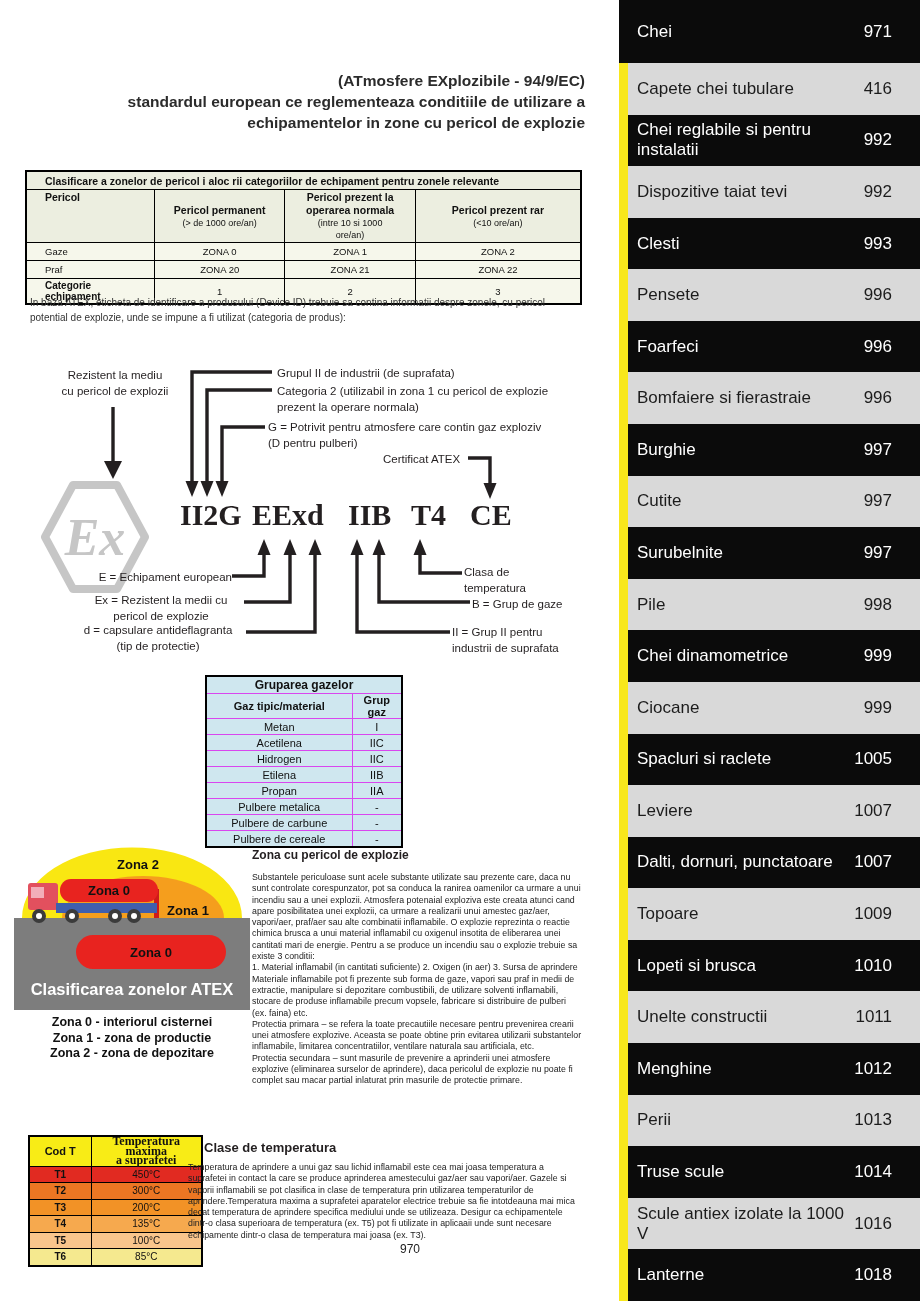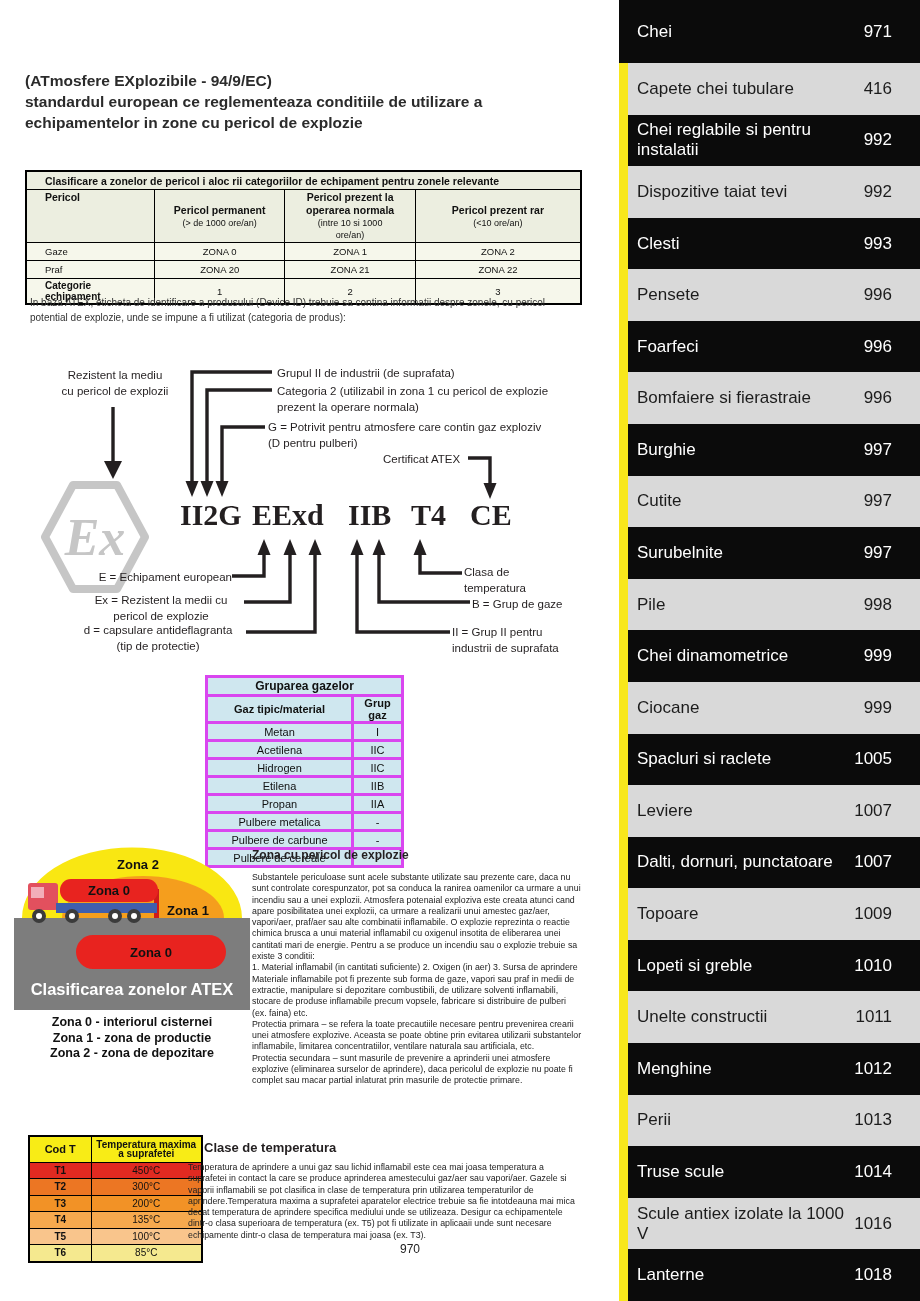--- a/index.html
+++ b/index.html
@@ -11,21 +11,21 @@
   #sidebar-strip{position:absolute;left:0;top:63px;width:9px;height:1238px;background:#f8e71c;z-index:3;}
   #sb-list{position:absolute;top:0;left:0;width:301px;height:1301px;display:flex;flex-direction:column;z-index:1;}
   .sb-item{flex:none;height:51.58px;display:flex;align-items:center;justify-content:space-between;
            box-sizing:border-box;padding:0 28px 0 18px;font-size:17px;}
   .sb-item:first-child{height:63px;}
   .sb-item:nth-child(odd){background:#0b0b0b;color:#ffffff;}
   .sb-item:nth-child(even){background:#d9d9d9;color:#1c1c1c;}
   .sb-page{margin-left:8px;}
 
   
-  #title{position:absolute;top:70px;left:25px;width:560px;text-align:left;
+  #title{position:absolute;top:70px;left:25px;width:560px;text-align:right;
          font-size:15.5px;font-weight:bold;line-height:21px;color:#2b2b2b;}
 
   
   #ctable{position:absolute;top:170px;left:25px;width:557px;border-collapse:collapse;
           font-size:9.5px;color:#111;border:2px solid #000;table-layout:fixed;}
   #ctable td{border:1px solid #000;padding:1px 18px;vertical-align:middle;}
   #ctable .ct-title{font-weight:bold;font-size:10.5px;background:#eceee0;height:15px;}
   #ctable .ct-head td{background:#eceee0;text-align:center;height:50px;}
   #ctable .ct-head td.c0{text-align:left;vertical-align:top;font-weight:bold;font-size:10.5px;}
   #ctable .hm{font-weight:bold;font-size:10.5px;line-height:13px;}
@@ -56,42 +56,42 @@
   #dg-ii{left:452px;top:269px;}
   .mark{position:absolute;top:143px;font-family:"Liberation Serif",serif;font-weight:bold;
         font-size:30px;color:#231f20;}
   #mk-ii2g{left:180px;} #mk-eexd{left:252px;} #mk-iib{left:348px;}
   #mk-t4{left:411px;} #mk-ce{left:470px;}
   #ex-logo{position:absolute;left:33px;top:118px;}
 
   
   #gastable{position:absolute;top:675px;left:205px;width:196px;border-collapse:collapse;
             border:2px solid #000;font-size:11px;color:#111;table-layout:fixed;}
-  #gastable td{border:3px solid #d946ef;background:#cfe7ef;text-align:center;height:15px;padding:0 2px;}
+  #gastable td{border:1px solid #d946ef;background:#cfe7ef;text-align:center;height:15px;padding:0 2px;}
   #gastable .g-title{font-weight:bold;font-size:12px;height:16px;}
   #gastable .g-head td{font-weight:bold;}
   #gastable col.g1{width:146px;} #gastable col.g2{width:50px;}
 
   
   #zonesvg{position:absolute;top:845px;left:12px;}
   #zone-legend{position:absolute;top:1015px;left:12px;width:240px;text-align:center;
                font-weight:bold;font-size:12.5px;line-height:15.5px;color:#111;}
 
   
   #zona-heading{position:absolute;top:848px;left:252px;font-size:12px;font-weight:bold;}
   #zona-body{position:absolute;top:872px;left:252px;width:330px;font-size:8.8px;
              line-height:11.3px;color:#222;}
 
   
   #temptable{position:absolute;top:1135px;left:28px;width:173px;border-collapse:collapse;
              border:2px solid #000;text-align:center;table-layout:fixed;color:#111;}
   #temptable td{border:1px solid #000;height:15.5px;padding:0;}
   #temptable .th{background:#f8ec16;height:26px;}
   #temptable .th .big{font-weight:bold;font-size:11px;}
-  #temptable .th .sml{font-weight:bold;font-size:10px;line-height:9.5px;}
+  #temptable .th .sml{font-weight:bold;font-size:12px;line-height:9.5px;font-family:Liberation Serif, serif;}
   #temptable .tcode{font-weight:bold;font-size:10px;margin-left:16px;}
   #temptable .ttemp{font-size:10px;}
   #temptable col.t1{width:62px;} #temptable col.t2{width:111px;}
 
   
   #temp-heading{position:absolute;top:1140px;left:204px;font-size:13px;font-weight:bold;}
   #temp-body{position:absolute;top:1162px;left:188px;width:394px;font-size:8.8px;
              line-height:11.3px;color:#222;}
 
   #page-num{position:absolute;top:1242px;left:400px;width:120px;text-align:left;font-size:12px;color:#222;}
@@ -432,21 +432,21 @@
       </div>
     <div class="sb-item">
         <span>Dalti, dornuri, punctatoare</span>
         <span class="sb-page">1007</span>
       </div>
     <div class="sb-item">
         <span>Topoare</span>
         <span class="sb-page">1009</span>
       </div>
     <div class="sb-item">
-        <span>Lopeti si greble</span>
+        <span>Lopeti si brusca</span>
         <span class="sb-page">1010</span>
       </div>
     <div class="sb-item">
         <span>Unelte constructii</span>
         <span class="sb-page">1011</span>
       </div>
     <div class="sb-item">
         <span>Menghine</span>
         <span class="sb-page">1012</span>
       </div>

